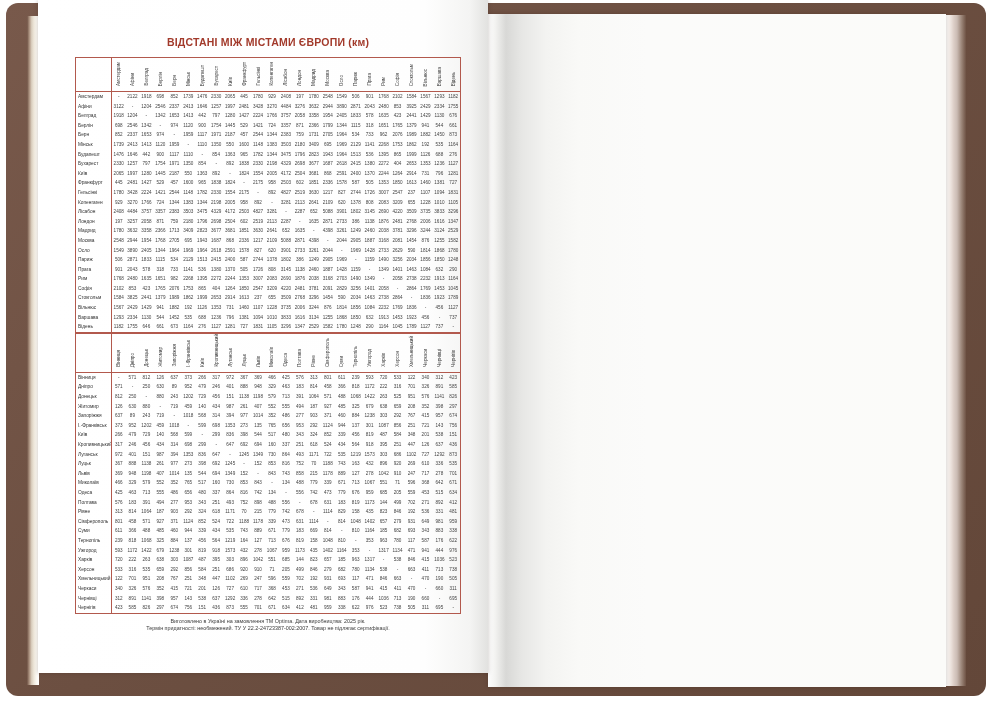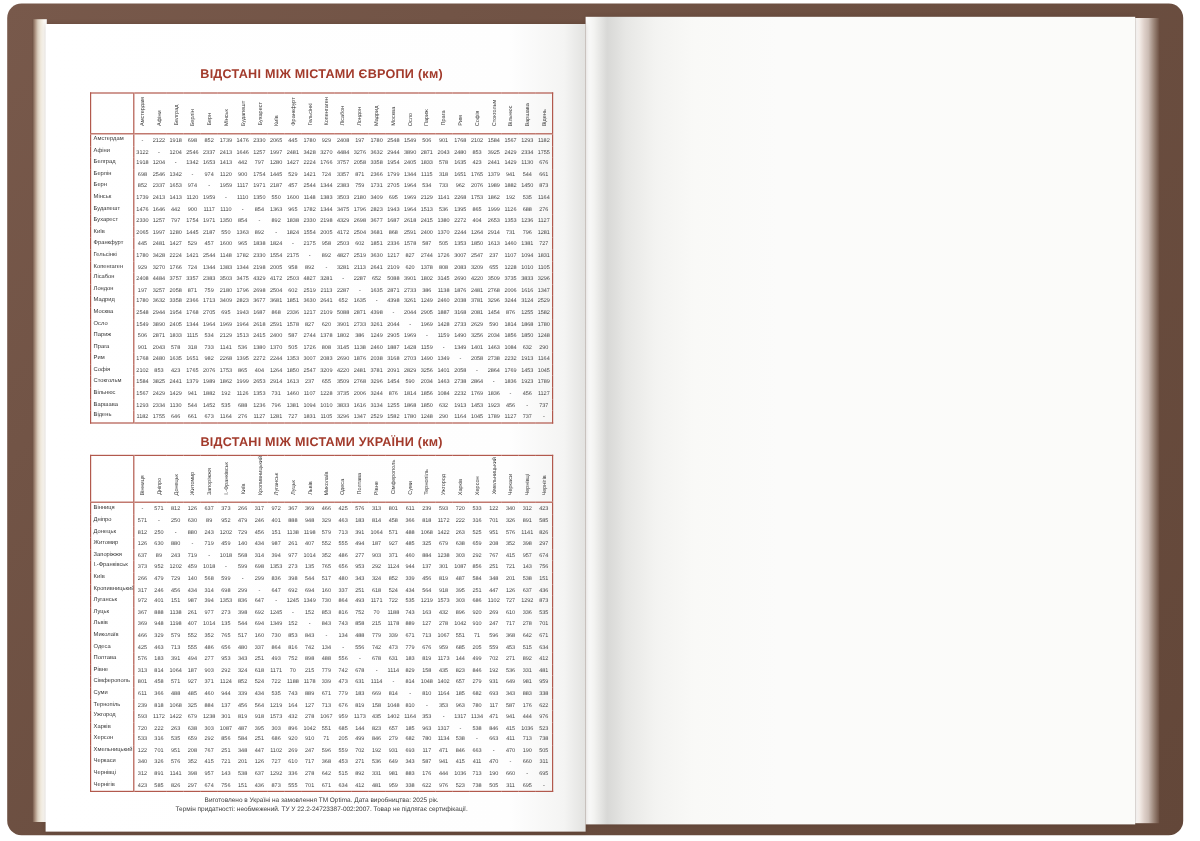--- a/index.html
+++ b/index.html
@@ -15,21 +15,21 @@
   }
   .left-edges {
     position:absolute; left:27px; top:16px; width:12px; height:669px;
     background:linear-gradient(to right,#6e5244 0%, #a98f7d 18%, #d9cdbd 38%, #efe8db 58%, #fbf8f2 78%, #ffffff 100%);
   }
   .right-edges {
     position:absolute; left:946px; top:15px; width:20px; height:671px;
     background:linear-gradient(to left,#6e5244 0%, #9b8578 22%, #cbbcb4 45%, #ddcfc8 62%, #f1e9e4 80%, #ffffff 100%);
   }
   .page-left {
-    position:absolute; left:38px; top:20px; width:450px; height:673px;
+    position:absolute; left:38px; top:0; width:450px; height:673px;
     background:linear-gradient(to right,#ffffff 0%, #fefefe 86%, #f4f4f3 96%, #e2e2e0 100%);
     box-shadow:0 0 4px rgba(40,20,10,0.25);
   }
   .page-right {
     position:absolute; left:488px; top:14px; width:458px; height:673px;
     background:linear-gradient(to right,#fdfdfd 0px, #f3f3f1 7px, #d8d8d6 18px, #e7e7e5 34px, #f3f3f1 58px, #f9f9f7 90px, #fbfbfa 160px, #fbfbf9 100%);
     box-shadow:0 0 4px rgba(40,20,10,0.25);
   }
   .content { position:absolute; left:37px; top:36px; width:386px; }
   .tbl-title {
@@ -807,21 +807,20 @@
             <td>1164</td>
             <td>1045</td>
             <td>1789</td>
             <td>1127</td>
             <td>737</td>
             <td>-</td>
           </tr>
         </tbody>
       </table>
 
-    <div class="tbl-title title-ukraine">ВІДСТАНІ МІЖ МІСТАМИ УКРАЇНИ (км)</div>
 
     <table class="dist" id="tbl-ukraine">
         <thead>
           <tr>
             <th class="corner"></th>
             <th class="city"><span>Вінниця</span></th>
             <th class="city"><span>Дніпро</span></th>
             <th class="city"><span>Донецьк</span></th>
             <th class="city"><span>Житомир</span></th>
             <th class="city"><span>Запоріжжя</span></th>

